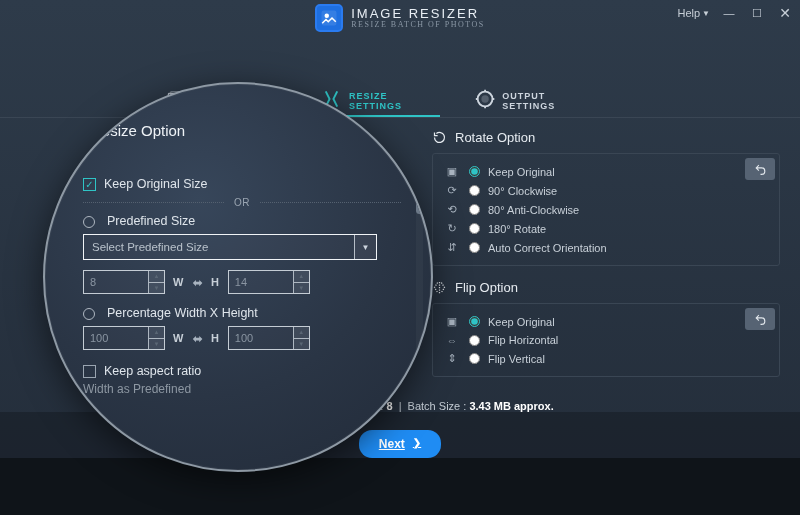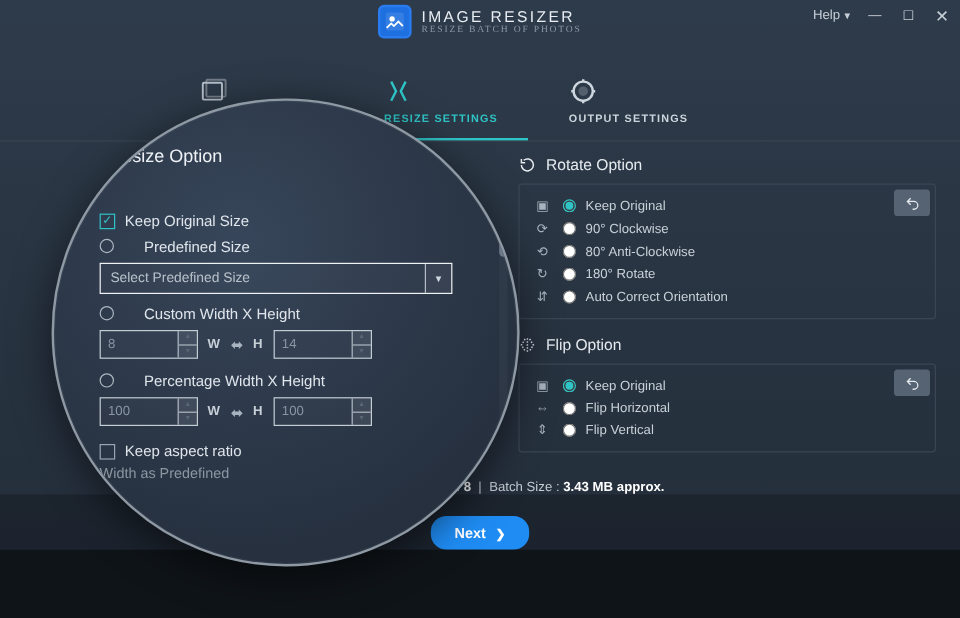--- a/index.html
+++ b/index.html
@@ -32,21 +32,21 @@
   .win-controls .chev { font-size: 8px; }
   .win-btn { width: 18px; height: 18px; display: flex; align-items: center; justify-content: center; cursor: pointer; font-weight: 300; }
   .win-btn.close-b { font-size: 14px; }
   
   .tabs {
     position: absolute; top: 56px; left: 0; right: 0; height: 62px;
     display: flex; justify-content: center; gap: 34px;
     border-bottom: 1px solid #3a4654;
   }
   .tab {
-    width: 120px; display: flex; flex-direction: column; align-items: flex-start;
+    width: 120px; display: flex; flex-direction: row; align-items: flex-end;
     justify-content: center; gap: 6px; cursor: pointer; color: #cdd5de;
     font-size: 9px; letter-spacing: 1px; font-weight: 600;
     border-bottom: 2px solid transparent; padding-bottom: 4px;
   }
   .tab.active { color: #2fc4c6; border-bottom-color: #2fc4c6; }
   .tab svg { width: 24px; height: 24px; }
   
   .rightpane {
     position: absolute; left: 432px; right: 20px; top: 130px;
     color: #d6dde4; font-size: 12px;
@@ -70,21 +70,21 @@
   
   .statusbar {
     position: absolute; left: 0; right: 0; bottom: 0; height: 46px;
     background: rgba(0,0,0,0.22); display: flex; align-items: center;
     justify-content: flex-end; padding: 0 14px; gap: 18px;
     font-size: 11px; color: #c4ccd4; flex-direction: column;
   }
   .statusbar .info b { color: #fff; font-weight: 600; }
   .next-btn {
     background: #1f8cf3; color: #fff; font-size: 12px; font-weight: 600;
-    border-radius: 13px; padding: 7px 20px; display: flex; align-items: flex-end; gap: 8px; cursor: pointer;
+    border-radius: 13px; padding: 7px 20px; display: flex; align-items: flex-start; gap: 8px; cursor: pointer; text-decoration: underline;
   }
   .next-btn .arr { font-size: 10px; }
   
   .magnifier {
     position: absolute;
     left: 43px; top: 82px;
     width: 390px; height: 390px;
     border-radius: 50%;
     overflow: hidden;
     border: 2px solid #8e99a4;
@@ -103,21 +103,21 @@
     align-items: center; justify-content: center; color: #2fc4c6; font-size: 10px;
   }
   .chk.empty { border-color: #9aa5b1; color: transparent; }
   .or-line {
     display:flex; align-items:center; gap:10px; color:#9aa5b1; font-size:10px;
     margin: 2px 0 6px; letter-spacing: 0.5px; justify-content: center;
   }
   .or-line::before, .or-line::after {
     content:""; flex:1; height:0; border-top:1px dotted #556170;
   }
-  .rad-row { display: flex; align-items: flex-start; gap: 25px; margin: 6px 0 6px; }
+  .rad-row { display: flex; align-items: flex-end; gap: 12px; margin: 6px 0 6px; }
   .rad {
     width: 12px; height: 12px; border: 1px solid #aeb7c1; border-radius: 50%;
     display: inline-block;
   }
   .select-box {
     height: 26px; width: 294px; border: 1px solid #f0f3f6;
     display: flex; align-items: center; padding: 0 8px; color: #b9c2cb;
     font-size: 11.5px; position: relative; margin-bottom: 10px;
     background: rgba(255,255,255,0.02);
   }
@@ -295,34 +295,33 @@
       <div class="thumb"></div>
     </div>
     <div class="mag-inner">
       <div class="mag-title">Resize Option</div>
 
       <div class="chk-row">
         <span class="chk">✓</span>
         <span>Keep Original Size</span>
       </div>
 
+      <div class="or-line">
+        <span>OR</span>
+      </div>
 
       <div class="rad-row">
         <span class="rad"></span>
         <span>Predefined Size</span>
       </div>
       <div class="select-box">
         <span>Select Predefined Size</span>
         <div class="dd">▼</div>
       </div>
 
-      <div class="rad-row">
-        <span class="rad"></span>
-        <span>Custom Width X Height</span>
-      </div>
       <div class="dim-row">
         <div class="numbox">
           <span>8</span>
           <div class="spin">
               <div>▲</div>
               <div>▼</div>
             </div>
         </div>
         <span class="dim-sep">W</span>
         <span class="link-icon">⬌</span>

